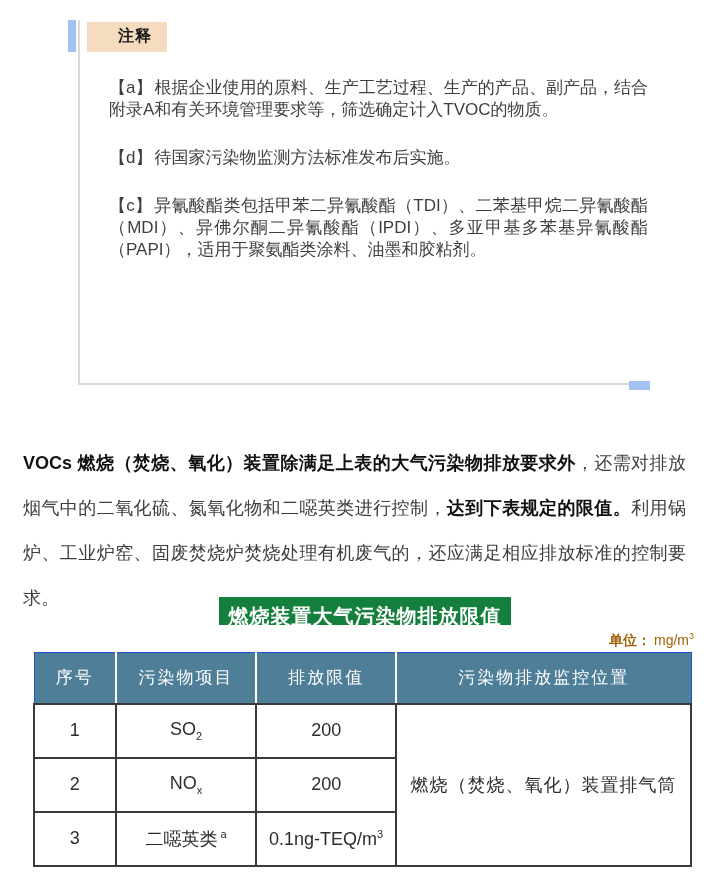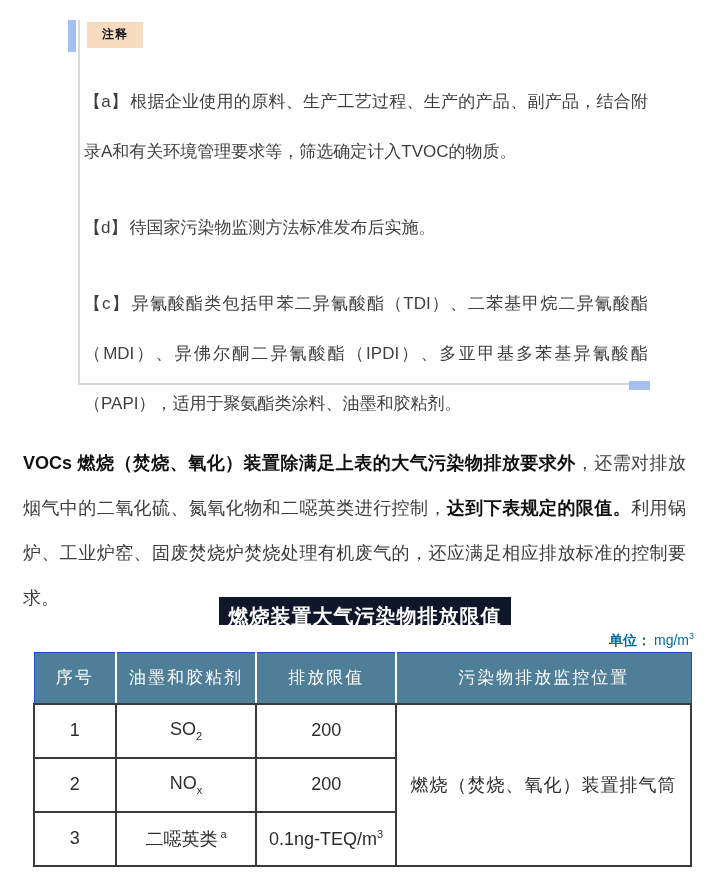--- a/index.html
+++ b/index.html
@@ -31,37 +31,37 @@
     width: 8px;
     height: 32px;
     background: #a3c1f0;
   }
   .note-label {
     position: absolute;
     left: 7px;
     top: 2px;
     background: #f5dcbe;
     color: #1a1a1a;
-    font-size: 12px;
+    font-size: 16px;
     font-weight: 700;
-    padding: 4px 15px 5px 15px;
+    padding: 4px 15px 5px 31px;
     letter-spacing: 1px;
   }
   .corner-accent {
     position: absolute;
     right: 0;
     bottom: -7px;
     width: 21px;
     height: 9px;
     background: #a3c1f0;
   }
   .note-body {
-    padding: 57px 2px 0 4px;
+    padding: 57px 2px 0 29px;
     font-size: 17px;
-    line-height: 50px;
+    line-height: 22px;
     color: #3f3f3f;
     text-align: justify;
   }
   .note-item { margin-bottom: 26px; }
   .note-tag { margin-right: 2px; }
 
   
   .body-paragraph {
     position: absolute;
     left: 23px;
@@ -74,36 +74,36 @@
   }
   .seg-bold { font-weight: 700; color: #111111; }
 
   
   .table-title {
     position: absolute;
     left: 219px;
     top: 597px;
     width: 292px;
     height: 28px;
-    background: #0f172a;
+    background: #15803d;
     color: #ffffff;
     font-size: 20px;
     font-weight: 700;
     text-align: center;
     line-height: 38px;
     letter-spacing: 1px;
   }
   .unit-label {
     position: absolute;
     left: 33px;
     top: 631px;
     width: 661px;
     text-align: right;
     font-size: 14px;
-    color: #0369a1;
+    color: #a16207;
   }
   .unit-key { font-weight: 700; margin-right: 3px; }
   .unit-label sup { font-size: 9px; }
 
   
   .limits-table {
     position: absolute;
     left: 33px;
     top: 652px;
     width: 659px;
@@ -162,21 +162,21 @@
   <table class="limits-table">
     <colgroup>
       <col style="width:82px">
       <col style="width:141px">
       <col style="width:140px">
       <col style="width:296px">
     </colgroup>
     <thead>
       <tr>
         <th>序号</th>
-        <th>油墨和胶粘剂</th>
+        <th>污染物项目</th>
         <th>排放限值</th>
         <th>污染物排放监控位置</th>
       </tr>
     </thead>
     <tbody>
       <tr>
         <td>1</td>
         <td><span>SO</span><sub>2</sub></td>
         <td>200</td>
         <td class="cell-merged" rowspan="3">燃烧（焚烧、氧化）装置排气筒</td>

